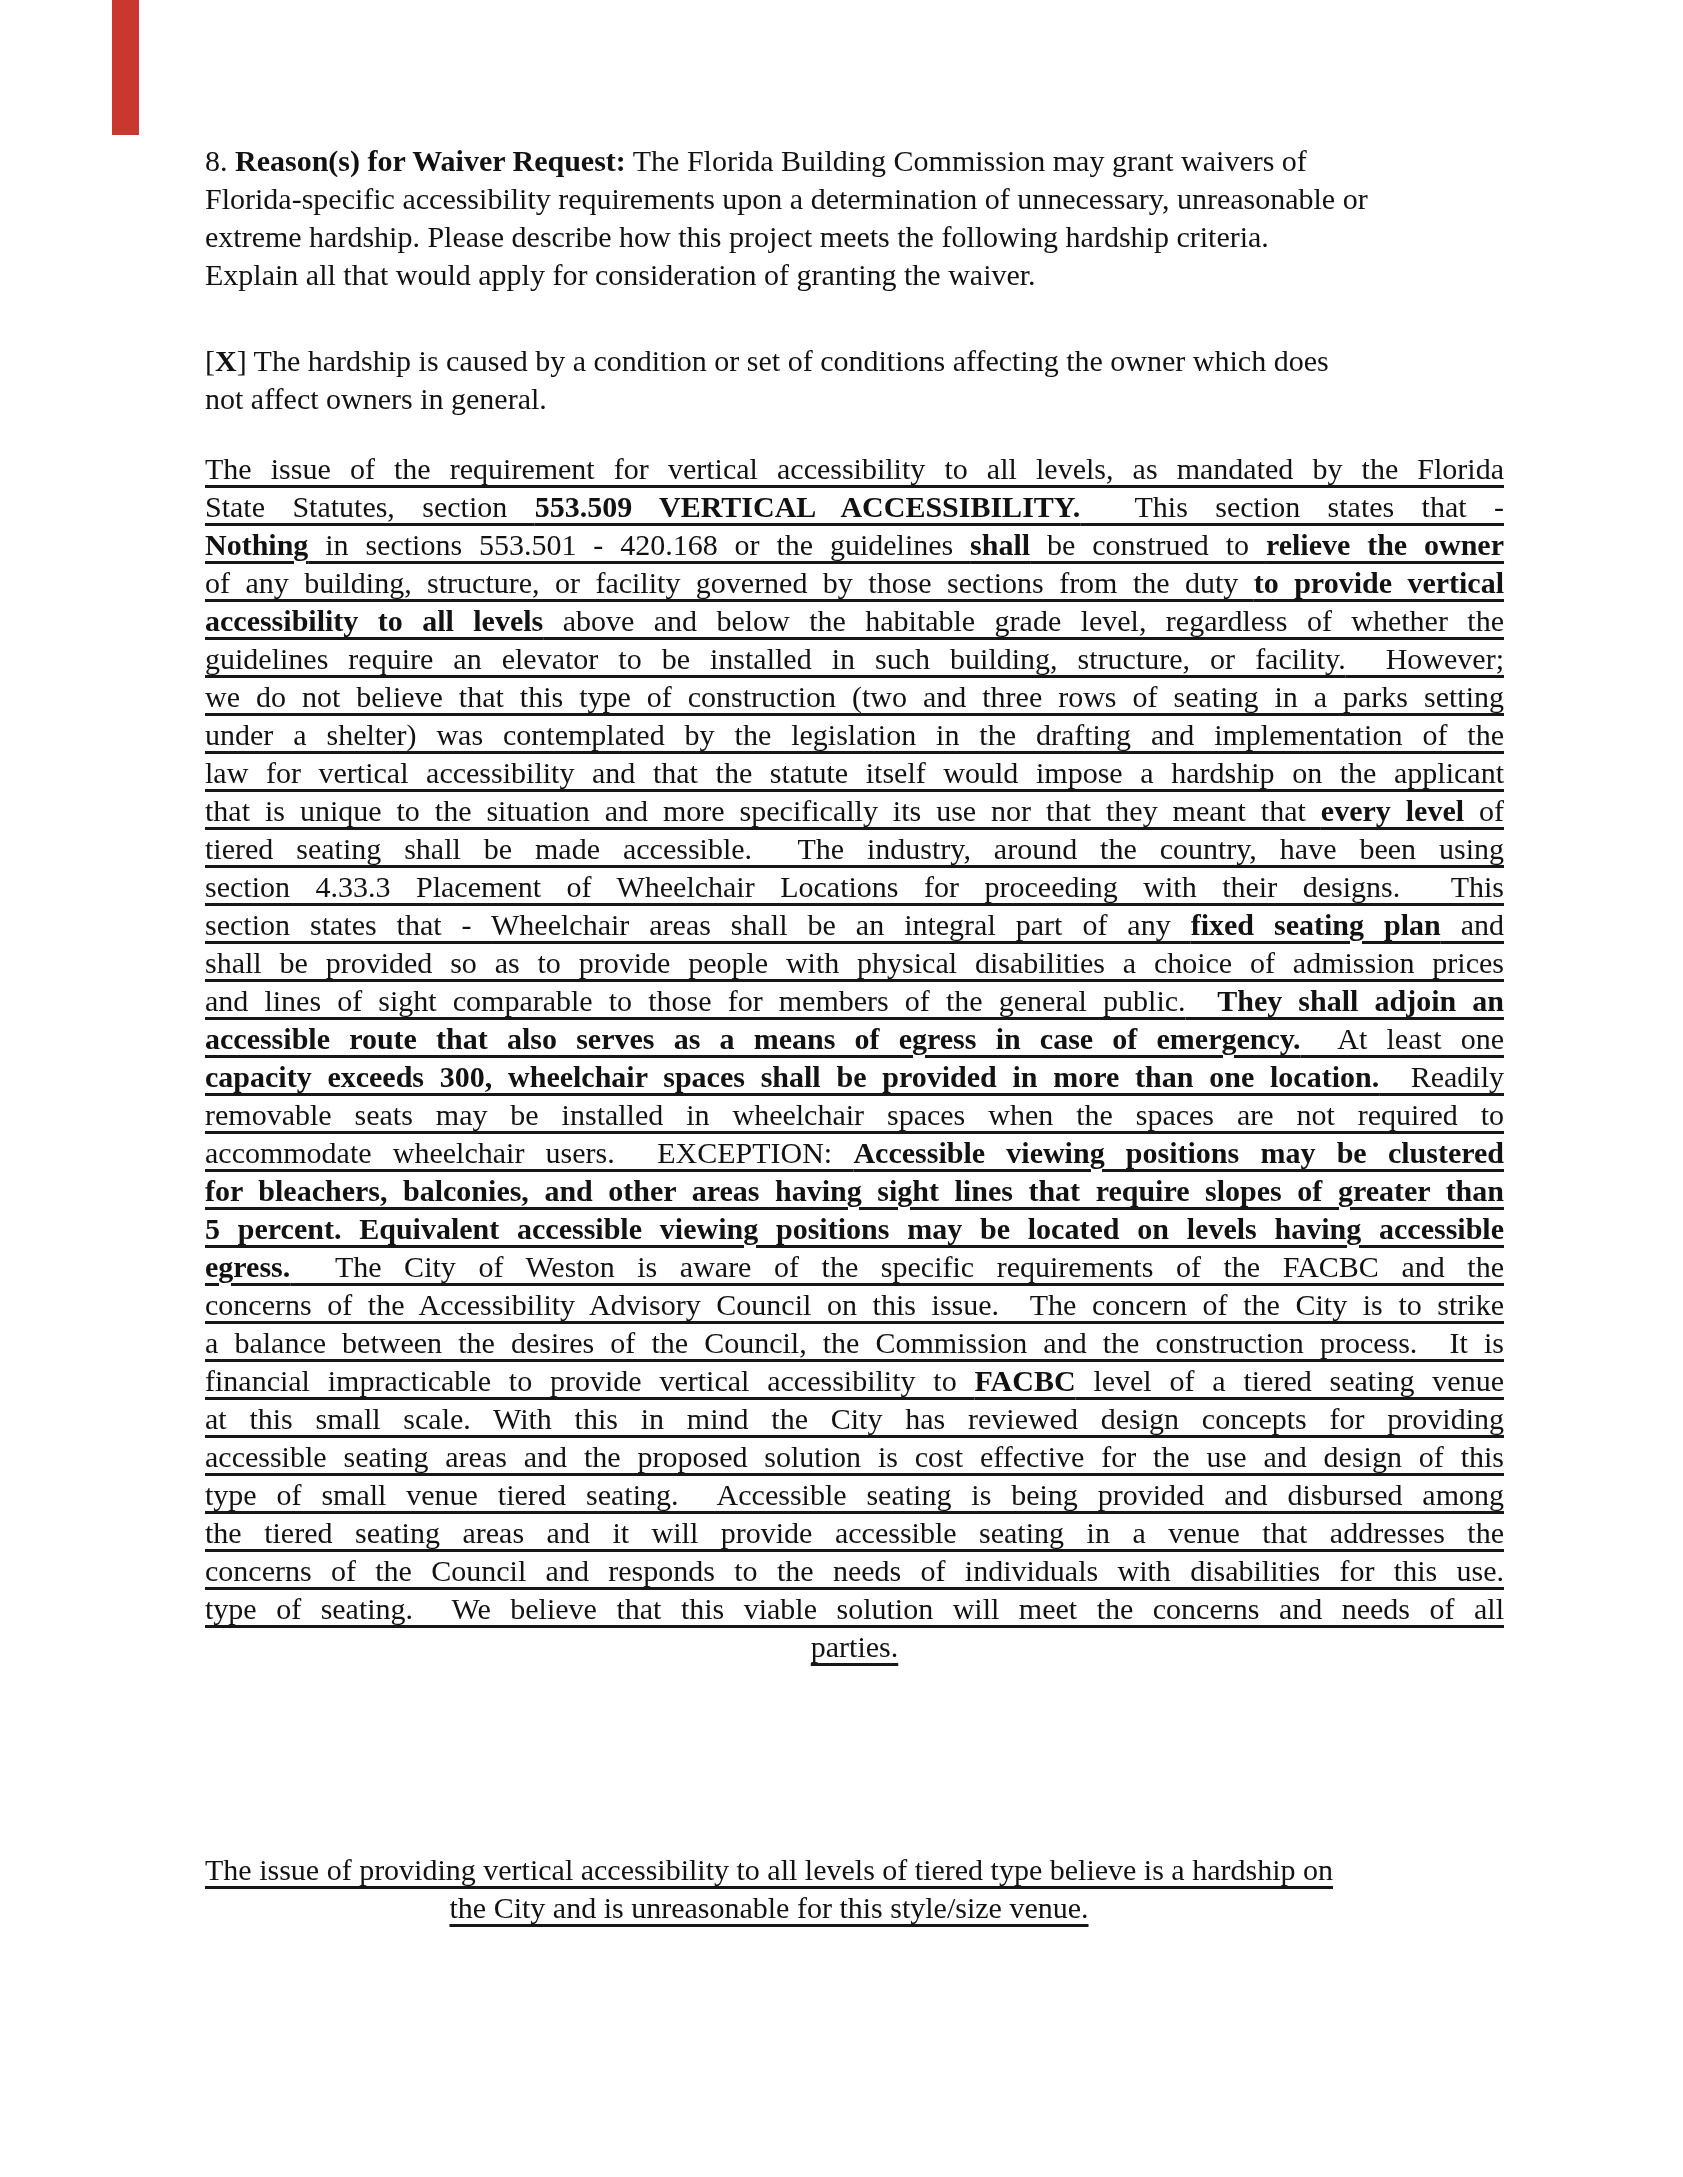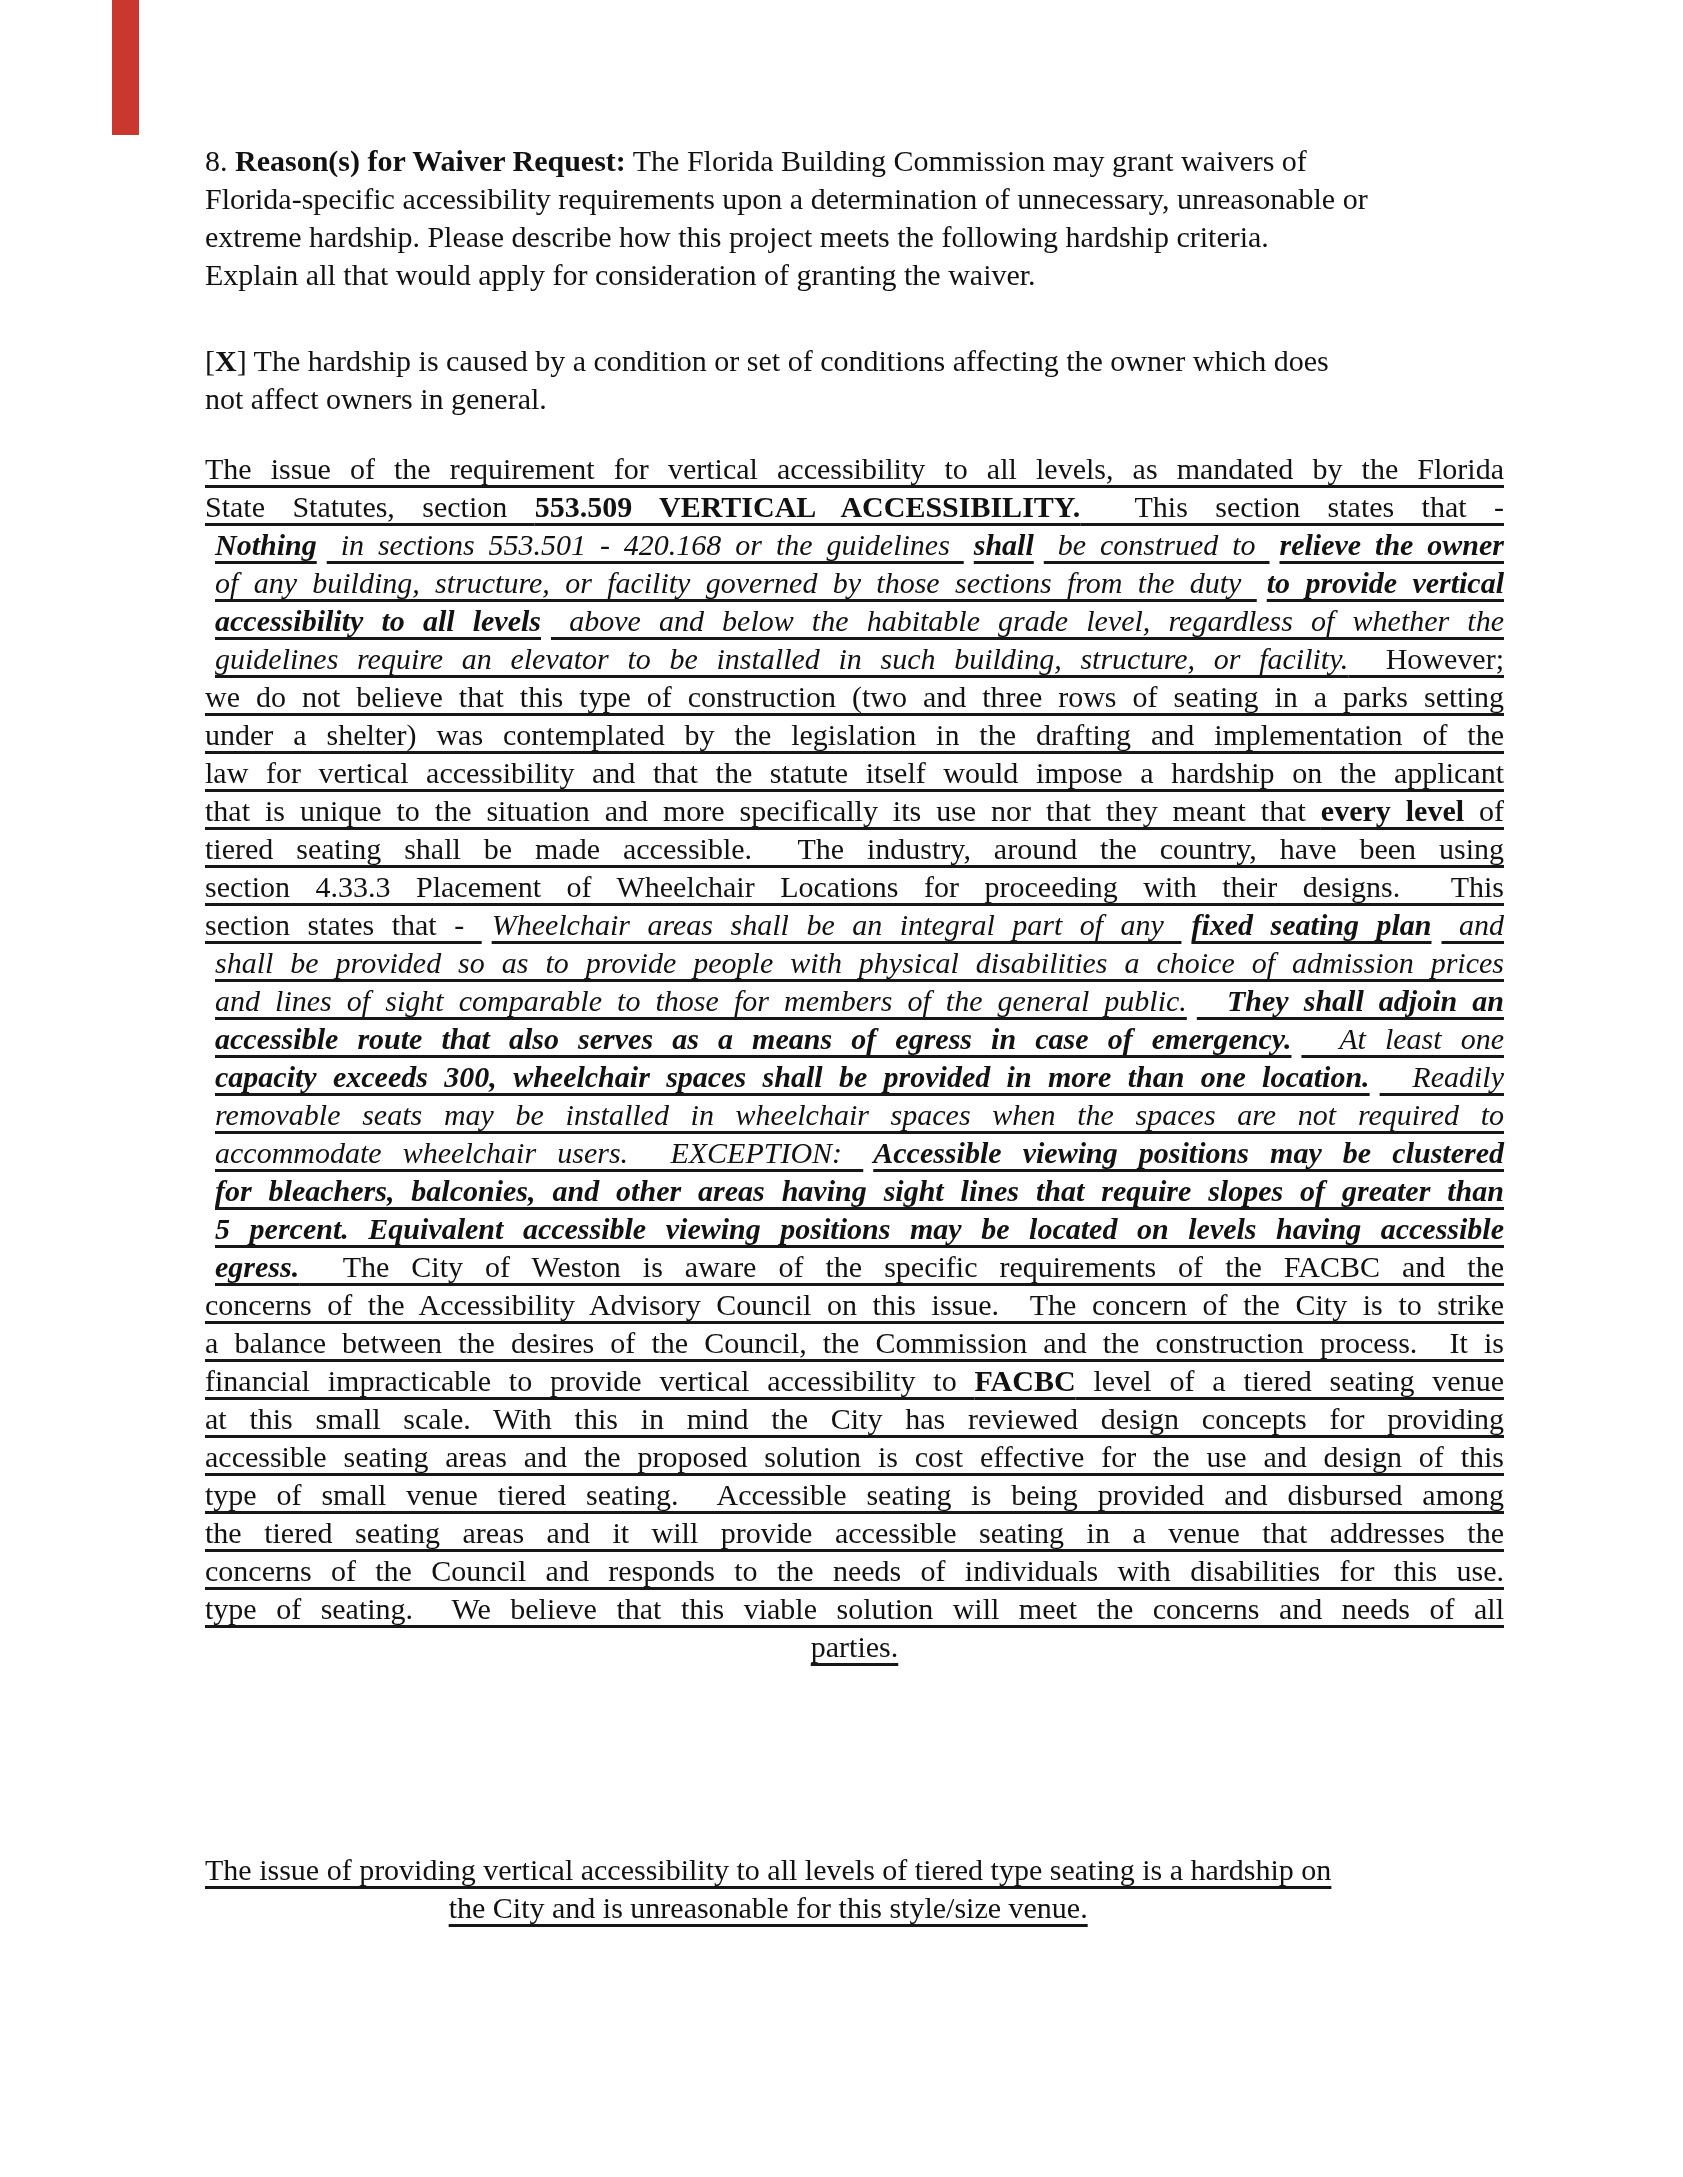--- a/index.html
+++ b/index.html
@@ -26,21 +26,21 @@
   .para.w{width:1299px;}
   .line.just{text-align:justify;text-align-last:justify;text-justify:inter-word;}
   .u .line{
     text-decoration-line:underline;
     text-decoration-thickness:3px;
     text-underline-offset:6px;
     text-decoration-color:#171717;
     text-align:center;
   }
   .b{font-weight:bold;}
-  .i{font-style:italic;margin-left:10px;}
+  .i{}
   .footer-left{
     position:absolute;left:198px;top:2051px;
     font-size:25px;white-space:nowrap;
   }
   .footer-page{
     position:absolute;left:768px;top:2053px;
     font-size:23px;white-space:nowrap;
   }
 </style>
 </head>
@@ -92,21 +92,21 @@
       <div class="line just"><span>accessible seating areas and the proposed solution is cost effective for the use and design of this</span></div>
       <div class="line just"><span>type of small venue tiered seating.&nbsp; Accessible seating is being provided and disbursed among</span></div>
       <div class="line just"><span>the tiered seating areas and it will provide accessible seating in a venue that addresses the</span></div>
       <div class="line just"><span>concerns of the Council and responds to the needs of individuals with disabilities for this use.</span></div>
       <div class="line just"><span>type of seating.&nbsp; We believe that this viable solution will meet the concerns and needs of all</span></div>
       <div class="line"><span>parties.</span></div>
     </div>
 
 
   <div class="para u" style="top:1851px">
-      <div class="line"><span>The issue of providing vertical accessibility to all levels of tiered type seating is a hardship on</span></div>
+      <div class="line"><span>The issue of providing vertical accessibility to all levels of tiered type believe is a hardship on</span></div>
       <div class="line"><span>the City and is unreasonable for this style/size venue.</span></div>
     </div>
 
   <div class="footer-left">Weston Waiver – 040208</div>
 
   <div class="footer-page">Page 3 of 6</div>
 
 </div>
 
 

